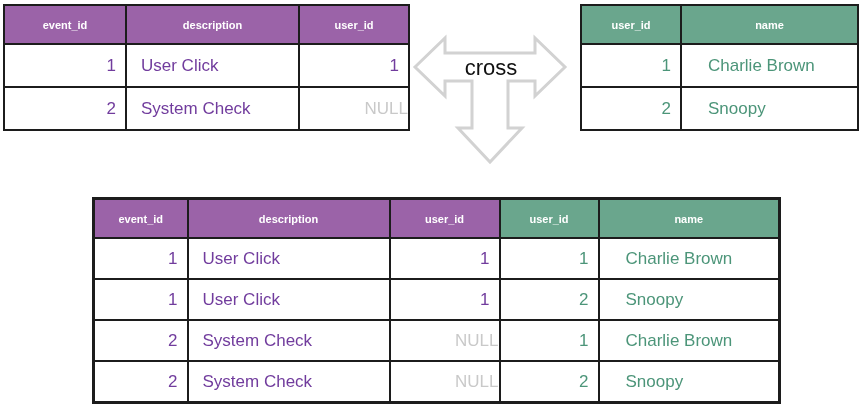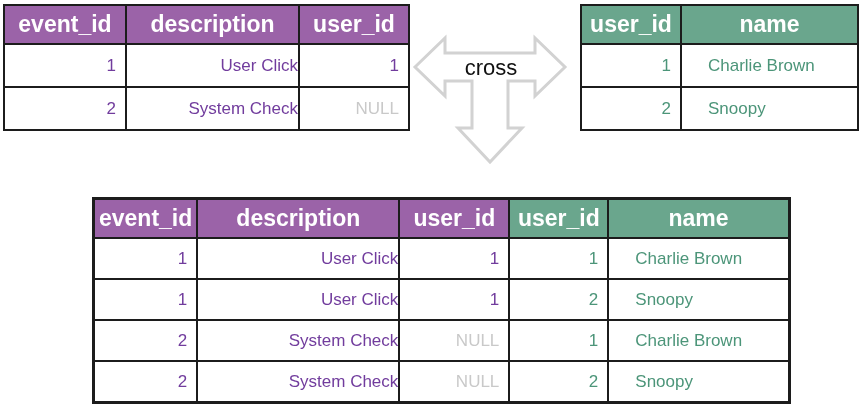--- a/index.html
+++ b/index.html
@@ -14,31 +14,31 @@
   }
   html,body{margin:0;padding:0;}
   body{
     width:859px;height:420px;position:relative;background:#ffffff;
     font-family:"Liberation Sans","DejaVu Sans",sans-serif;
     overflow:hidden;
   }
   table{border-collapse:collapse;table-layout:fixed;position:absolute;background:#fff;}
   th,td{border:2px solid var(--table-border);overflow:hidden;white-space:nowrap;}
   th{
-    color:var(--header-text);font-weight:bold;font-size:23px;text-align:center;
+    color:var(--header-text);font-weight:bold;font-size:11px;text-align:center;
     height:37px;padding:0 4px;
   }
   td{font-size:17px;height:39px;padding:0;}
   .ph{background:var(--purple-header);}
   .gh{background:var(--green-header);}
   .num{color:var(--purple-text);text-align:right;padding-right:9px;}
-  .txt{color:var(--purple-text);text-align:right;padding-left:14px;}
+  .txt{color:var(--purple-text);text-align:left;padding-left:14px;}
   .gnum{color:var(--green-text);text-align:right;padding-right:9px;}
   .gtxt{color:var(--green-text);text-align:left;padding-left:26px;}
-  .null{color:var(--null-text);text-align:right;padding-right:9px;}
+  .null{color:var(--null-text);text-align:right;}
   #events-table{left:3px;top:4px;}
   #events-table td{height:41px;}
   #users-table{left:580px;top:4px;}
   #users-table td{height:41px;}
   #result-table{left:92px;top:197px;border:3px solid var(--table-border);}
   #cross-arrow{position:absolute;left:412px;top:30px;}
 </style>
 </head>
 <body>
 

